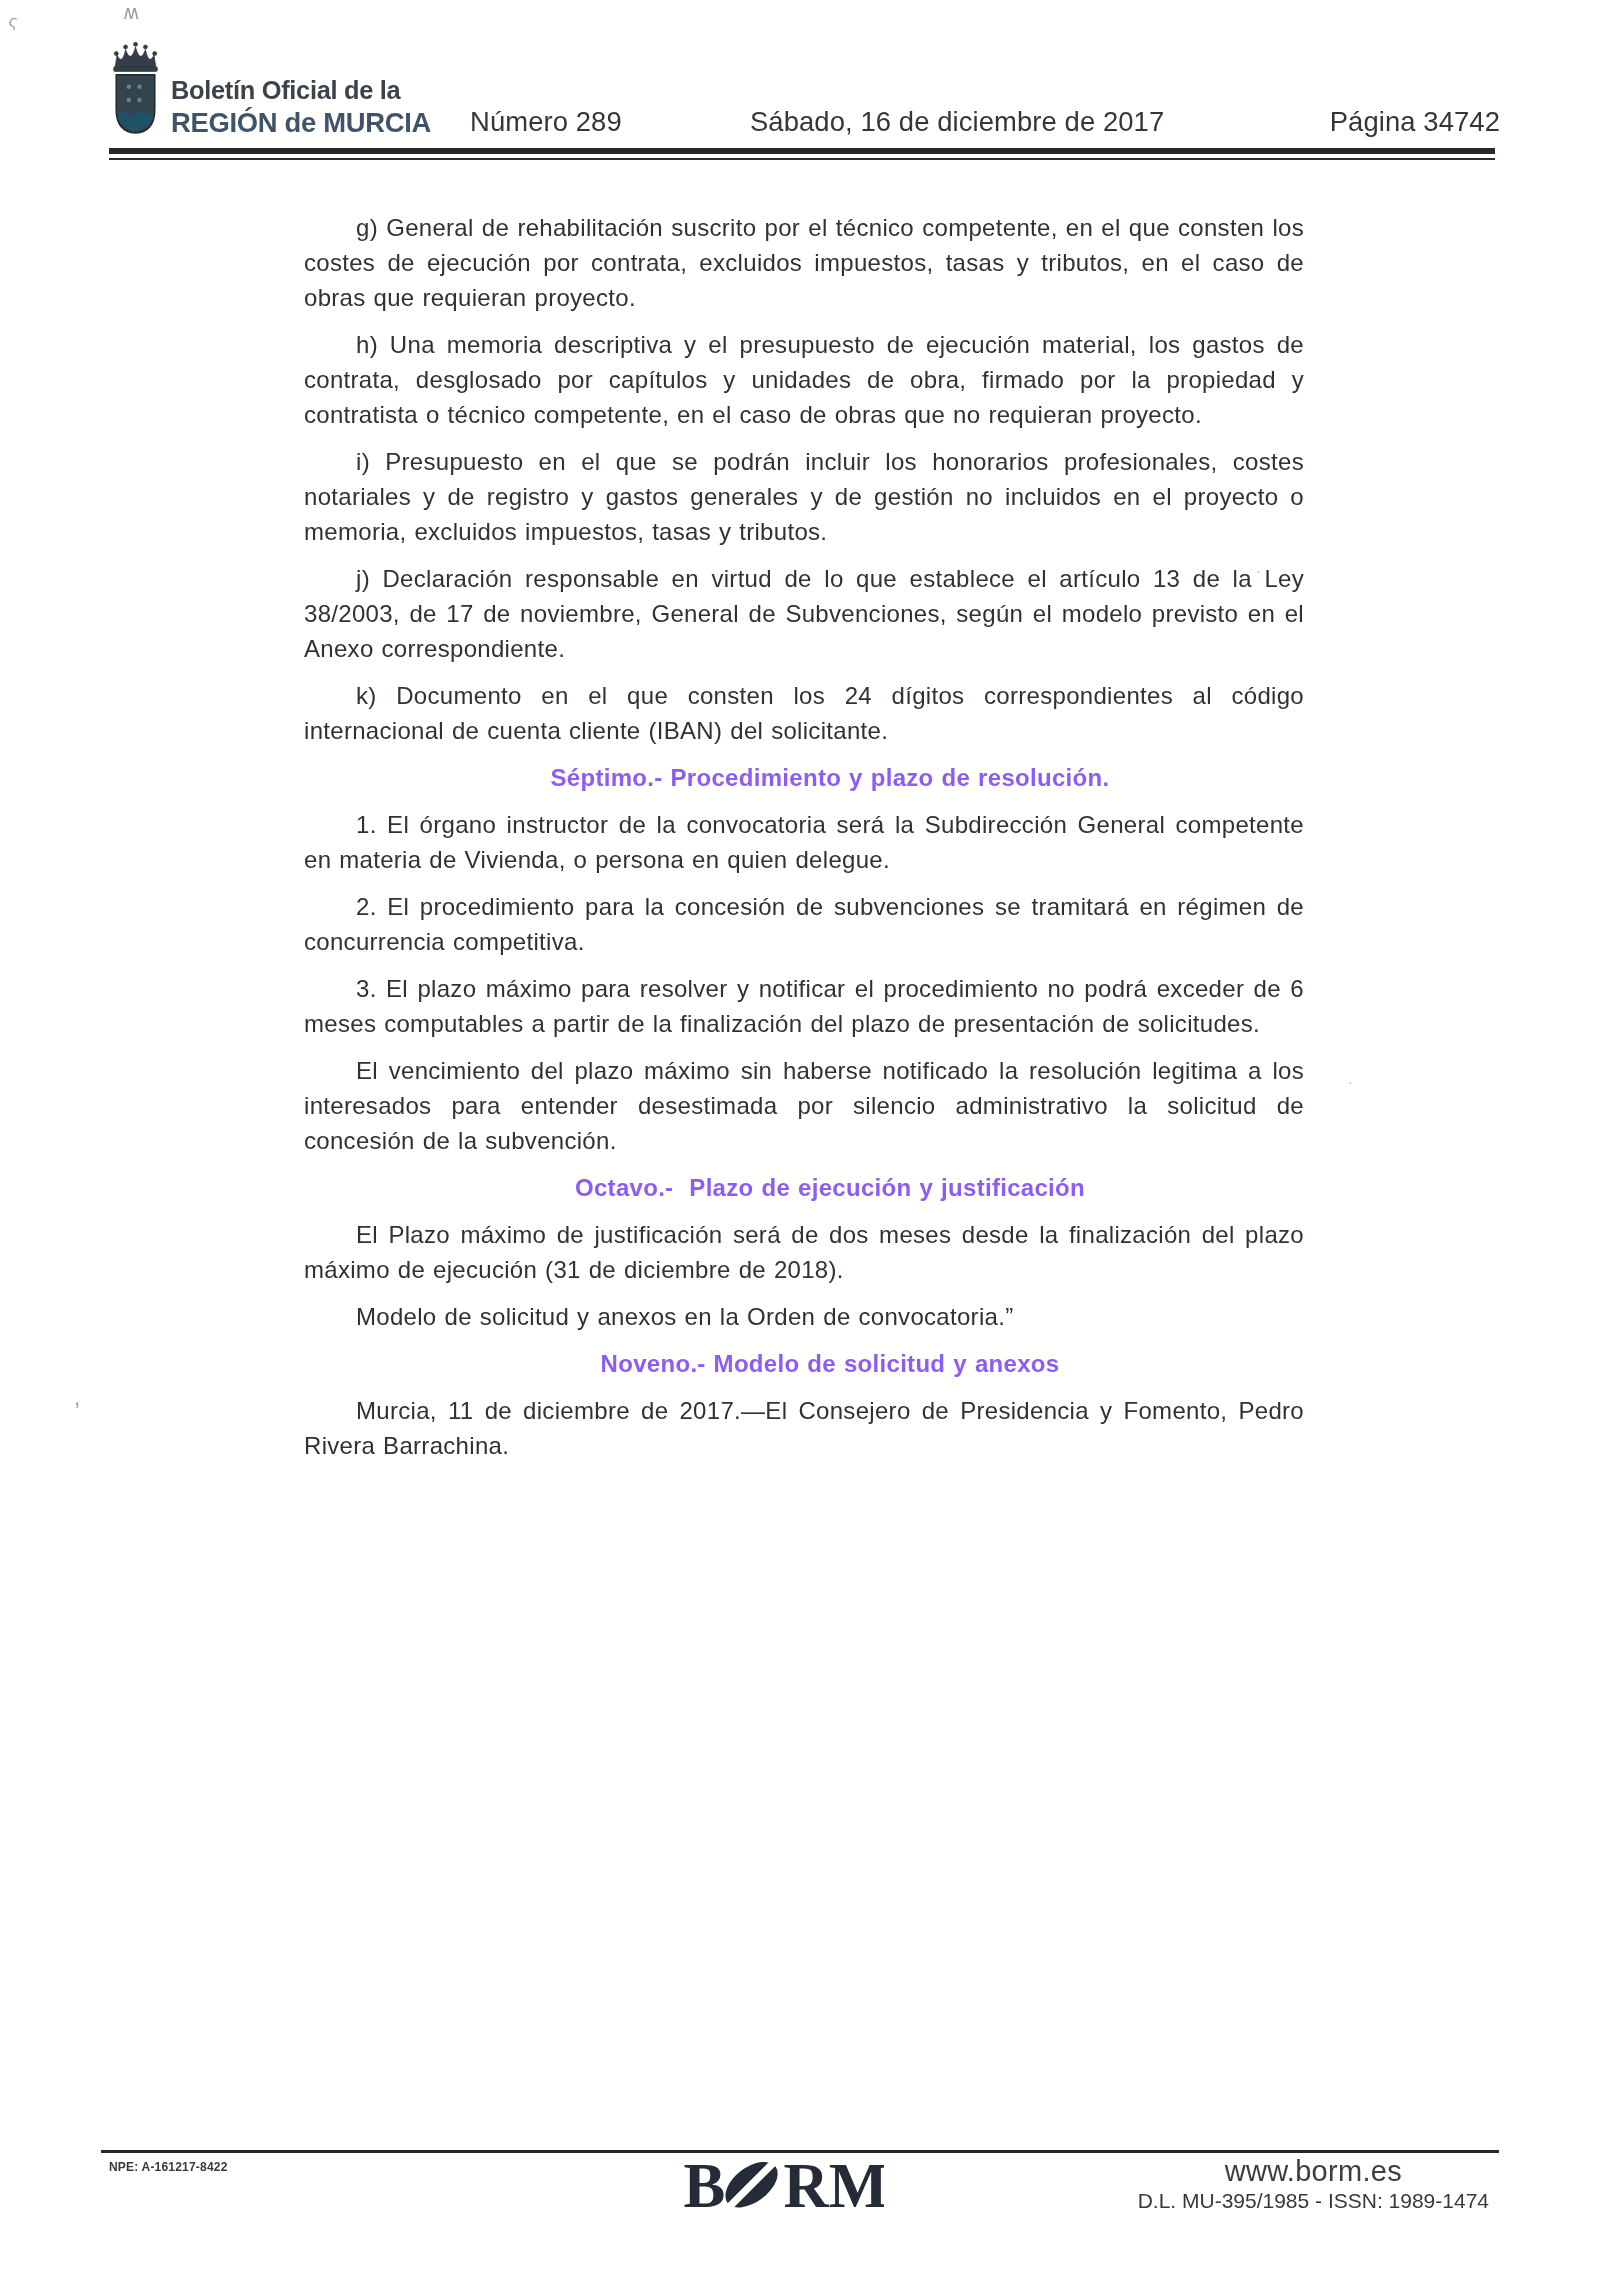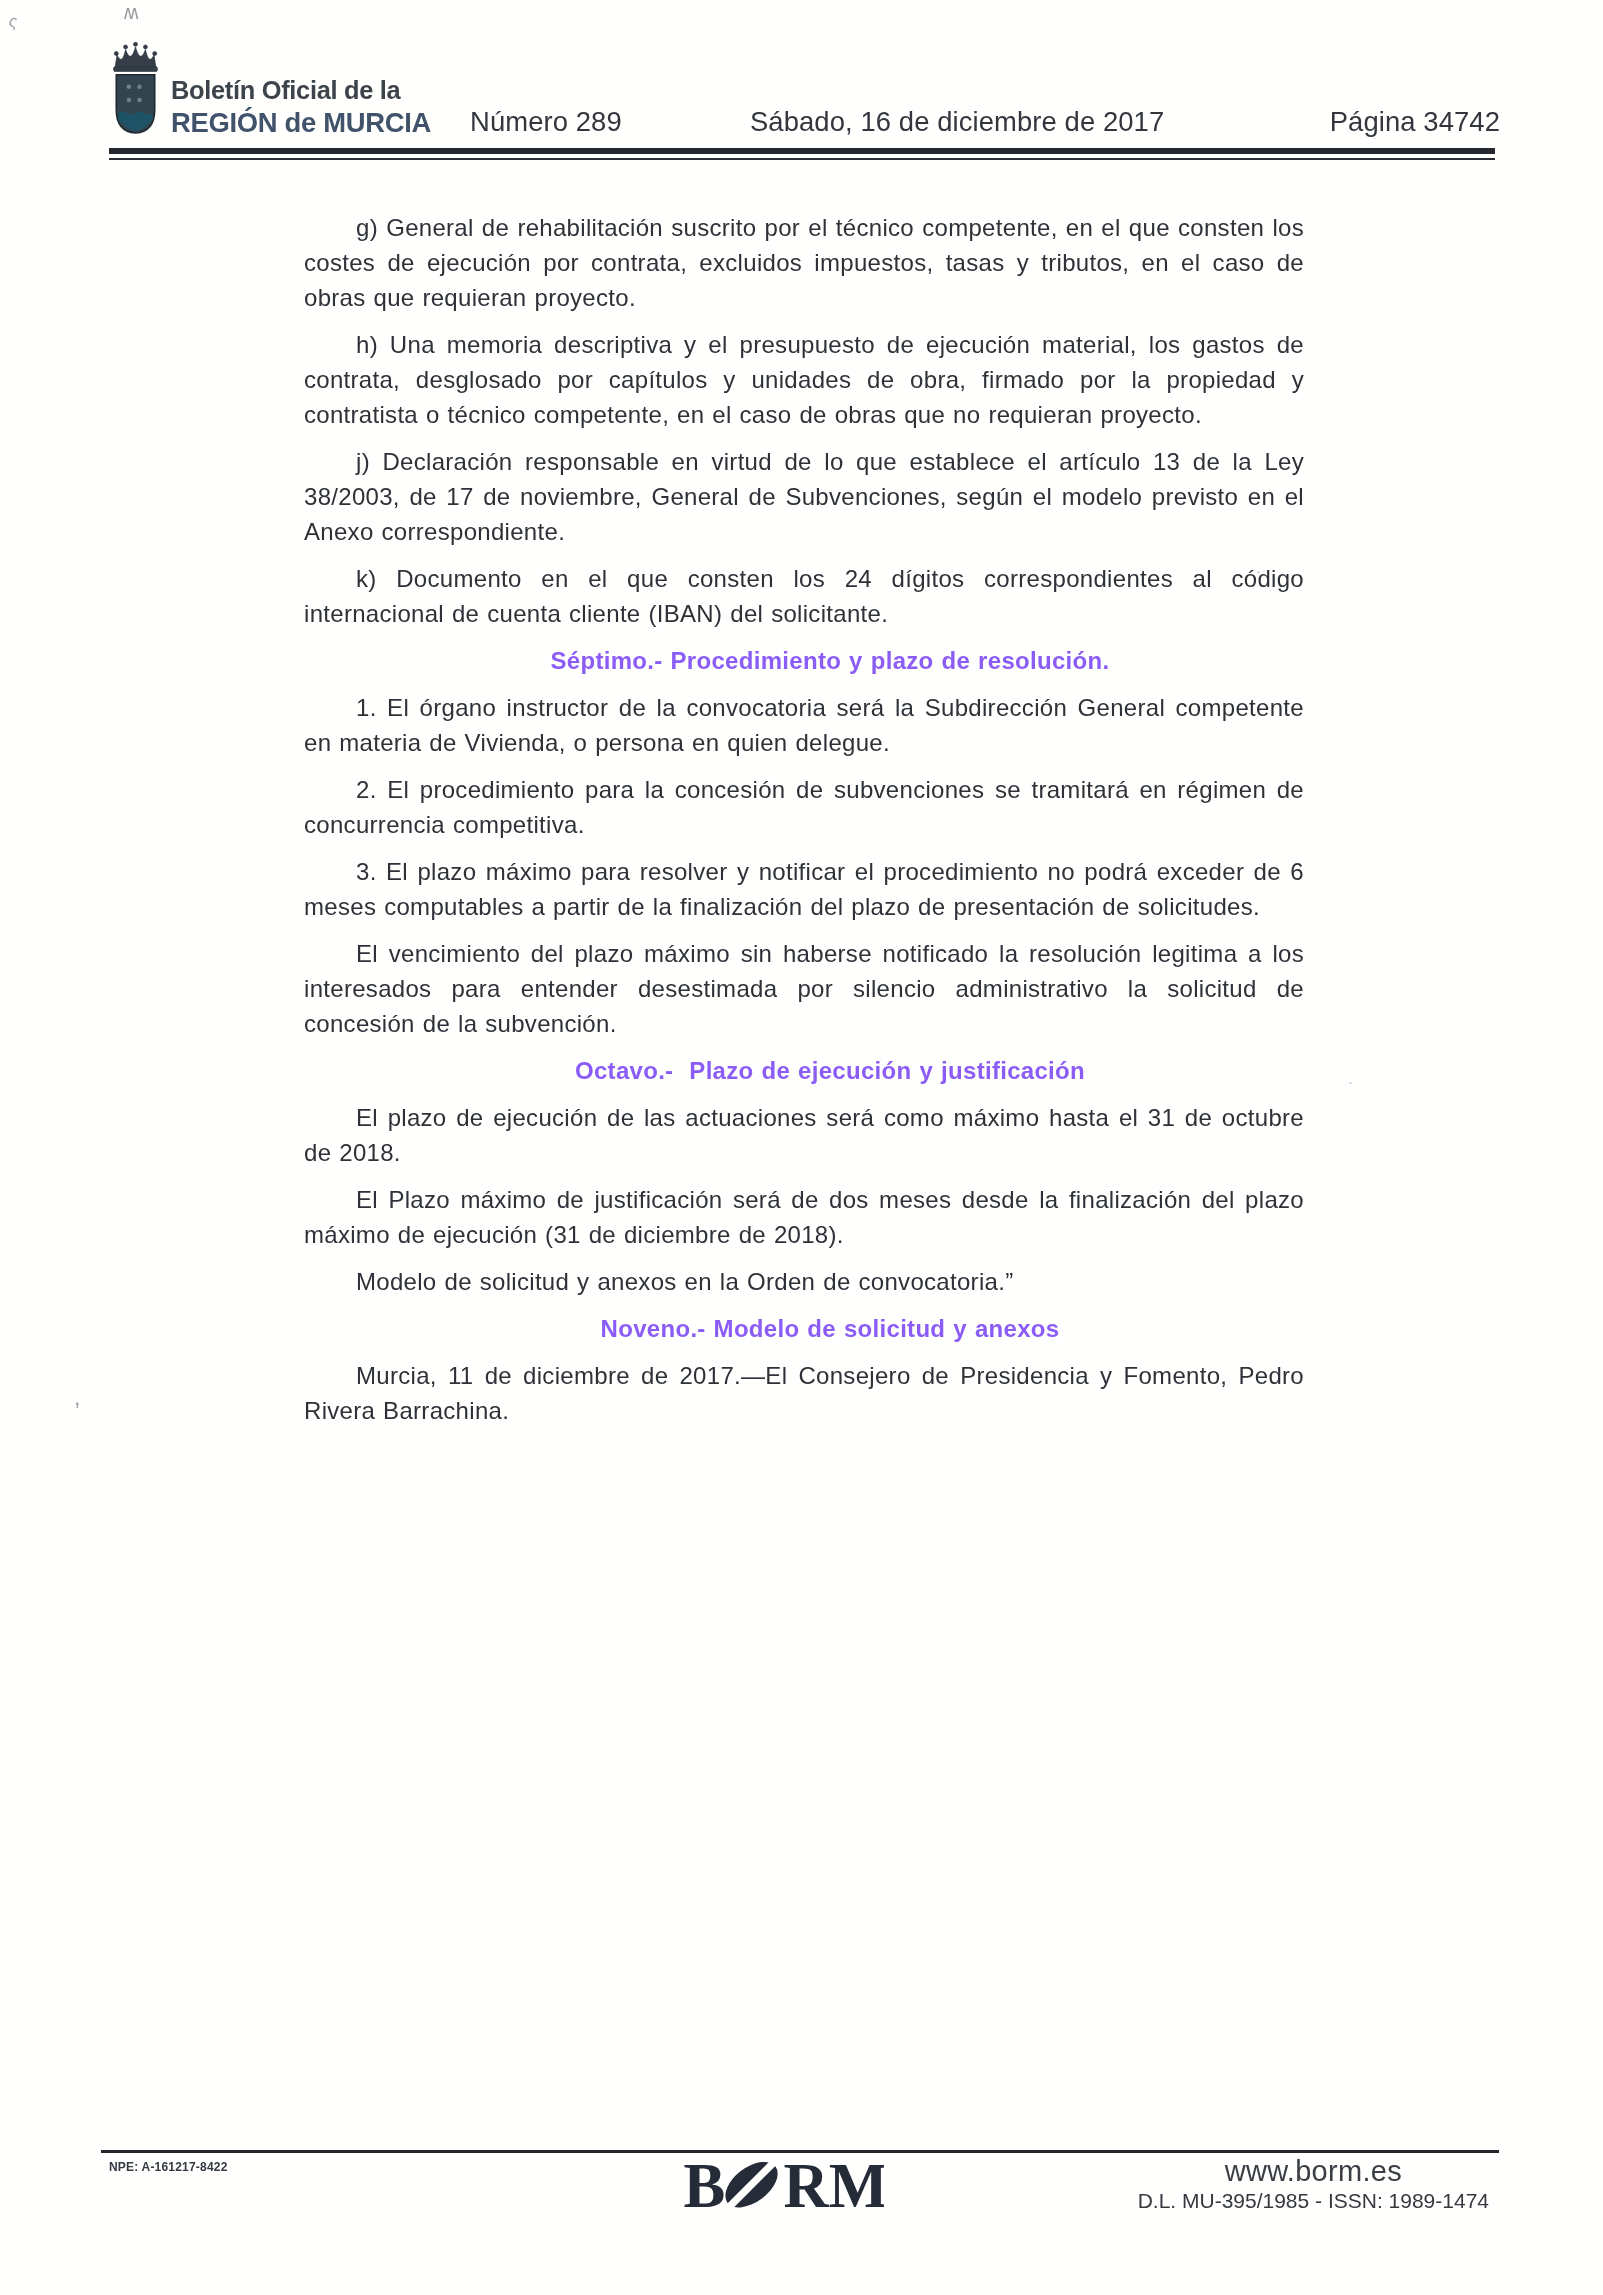--- a/index.html
+++ b/index.html
@@ -83,29 +83,29 @@
   <div class="hdr-field hdr-num">Número 289</div>
   <div class="hdr-field hdr-date">Sábado, 16 de diciembre de 2017</div>
   <div class="hdr-field hdr-page">Página 34742</div>
 
   <div class="rule-thick"></div>
   <div class="rule-thin"></div>
 
   <div class="doc-body" id="doc-body">
       <p class="para">g) General de rehabilitación suscrito por el técnico competente, en el que consten los costes de ejecución por contrata, excluidos impuestos, tasas y tributos, en el caso de obras que requieran proyecto.</p>
       <p class="para">h) Una memoria descriptiva y el presupuesto de ejecución material, los gastos de contrata, desglosado por capítulos y unidades de obra, firmado por la propiedad y contratista o técnico competente, en el caso de obras que no requieran proyecto.</p>
+      <p class="para">i) Presupuesto en el que se podrán incluir los honorarios profesionales, costes notariales y de registro y gastos generales y de gestión no incluidos en el proyecto o memoria, excluidos impuestos, tasas y tributos.</p>
       <p class="para">j) Declaración responsable en virtud de lo que establece el artículo 13 de la Ley 38/2003, de 17 de noviembre, General de Subvenciones, según el modelo previsto en el Anexo correspondiente.</p>
       <p class="para">k) Documento en el que consten los 24 dígitos correspondientes al código internacional de cuenta cliente (IBAN) del solicitante.</p>
       <p class="para heading">Séptimo.- Procedimiento y plazo de resolución.</p>
       <p class="para">1. El órgano instructor de la convocatoria será la Subdirección General competente en materia de Vivienda, o persona en quien delegue.</p>
       <p class="para">2. El procedimiento para la concesión de subvenciones se tramitará en régimen de concurrencia competitiva.</p>
       <p class="para">3. El plazo máximo para resolver y notificar el procedimiento no podrá exceder de 6 meses computables a partir de la finalización del plazo de presentación de solicitudes.</p>
       <p class="para">El vencimiento del plazo máximo sin haberse notificado la resolución legitima a los interesados para entender desestimada por silencio administrativo la solicitud de concesión de la subvención.</p>
       <p class="para heading">Octavo.-  Plazo de ejecución y justificación</p>
-      <p class="para">El plazo de ejecución de las actuaciones será como máximo hasta el 31 de octubre de 2018.</p>
       <p class="para">El Plazo máximo de justificación será de dos meses desde la finalización del plazo máximo de ejecución (31 de diciembre de 2018).</p>
       <p class="para">Modelo de solicitud y anexos en la Orden de convocatoria.”</p>
       <p class="para heading">Noveno.- Modelo de solicitud y anexos</p>
       <p class="para">Murcia, 11 de diciembre de 2017.—El Consejero de Presidencia y Fomento, Pedro Rivera Barrachina.</p>
     </div>
 
   <div class="foot-rule"></div>
   <div class="foot-npe">NPE: A-161217-8422</div>
 
   <svg class="foot-borm" viewBox="0 0 300 84">

